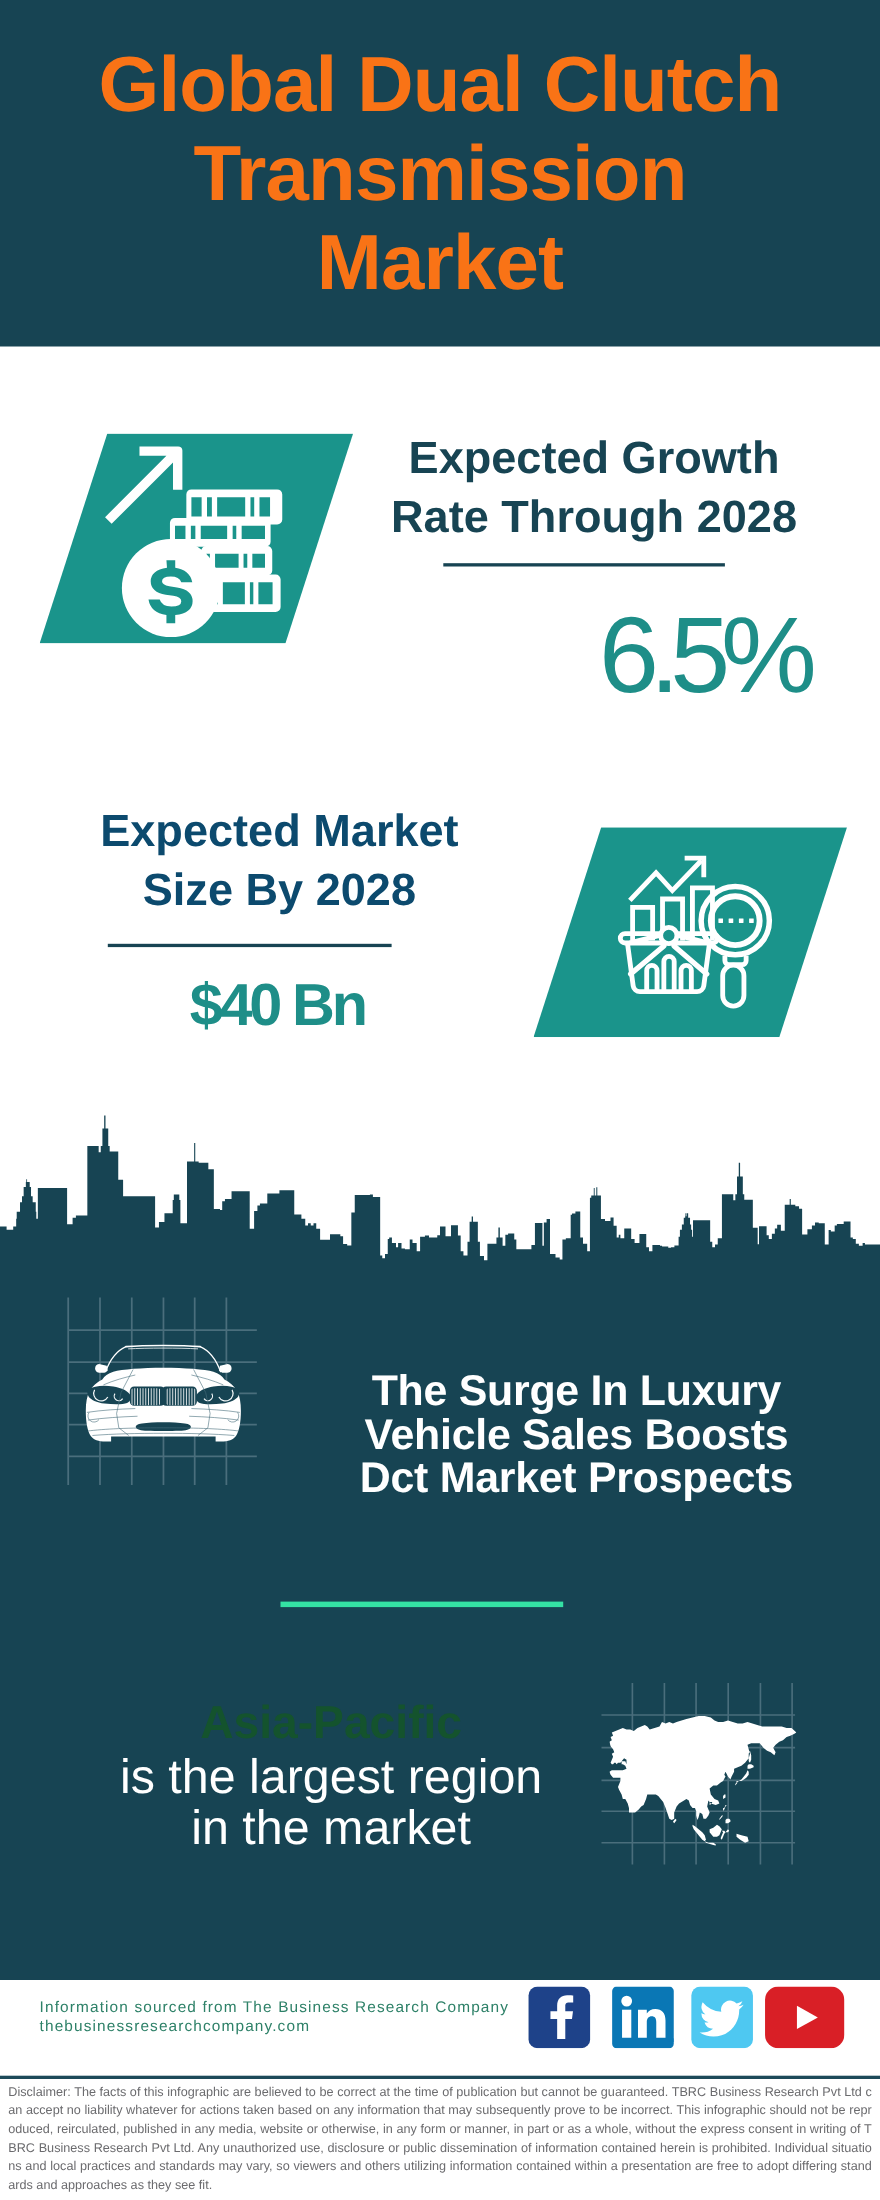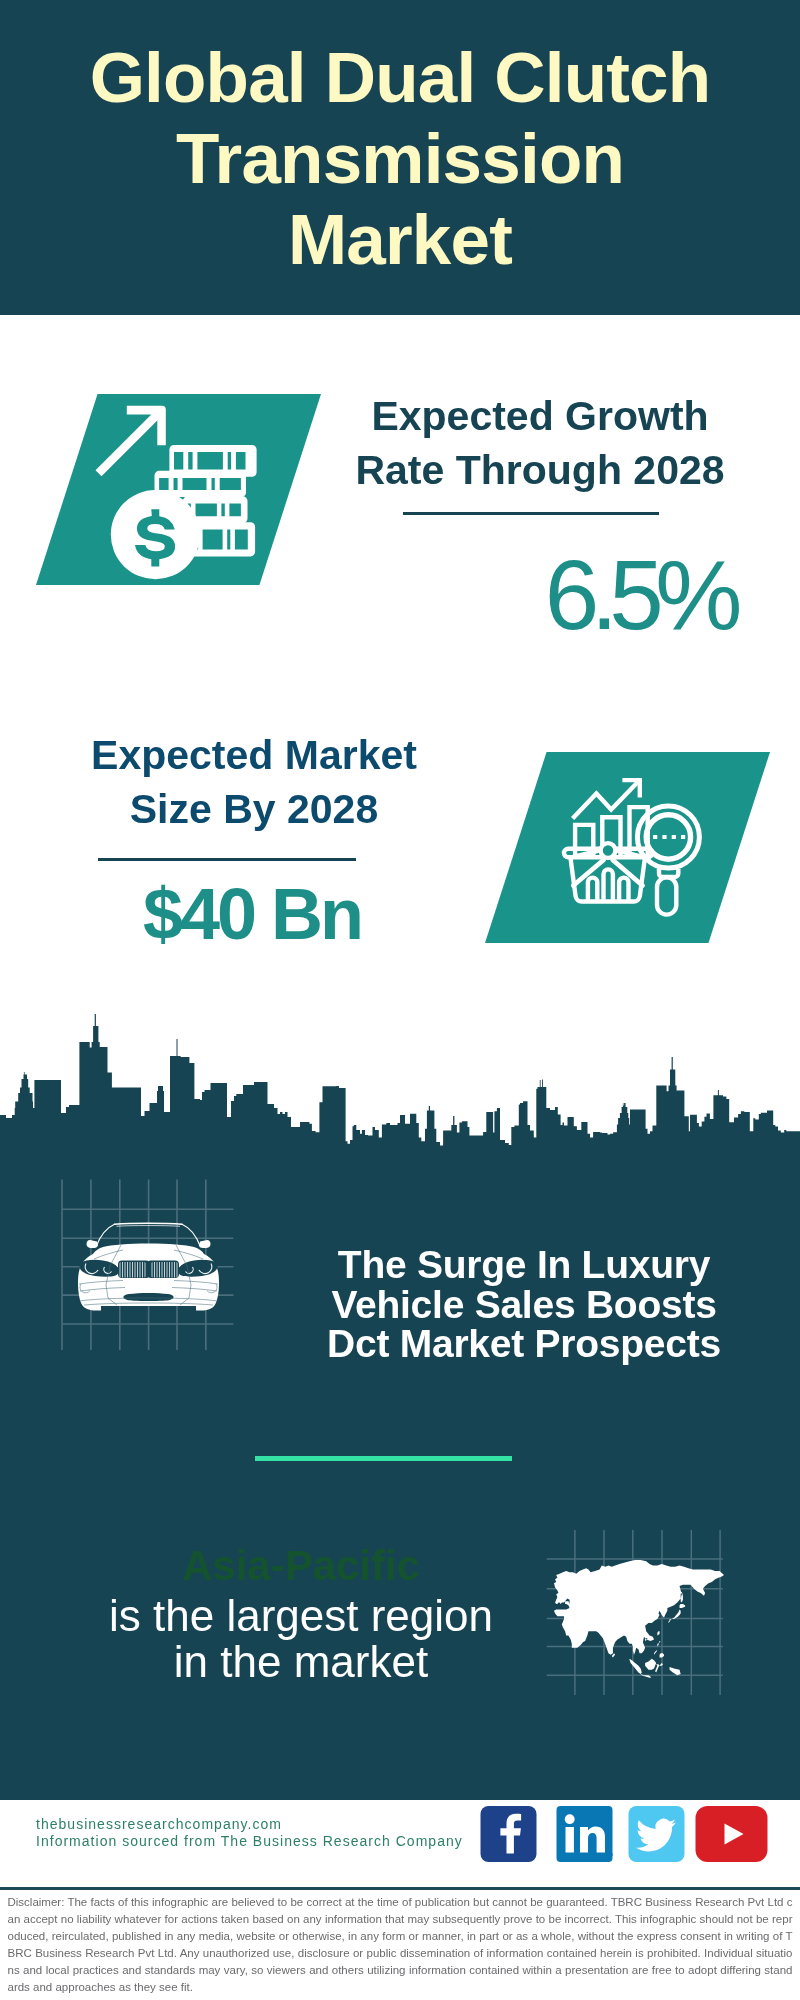--- a/index.html
+++ b/index.html
@@ -3,21 +3,21 @@
 <meta charset="utf-8">
 <style>
   html,body{margin:0;padding:0;background:#fff;}
   body{width:800px;height:2000px;overflow:hidden;
     font-family:"Liberation Sans",sans-serif;}
   .page{position:relative;width:800px;height:2000px;background:#fff;overflow:hidden;}
 
   
   .header{position:absolute;left:0;top:0;width:800px;height:315px;background:#174453;}
   .header-title{position:absolute;left:80px;top:37px;width:640px;text-align:center;
-    color:#fef9c3;font-size:71px;font-weight:bold;line-height:81px;letter-spacing:-0.8px;}
+    color:#f97316;font-size:71px;font-weight:bold;line-height:81px;letter-spacing:-0.8px;}
 
   
   .para{position:absolute;background:#1a948b;}
   .para-1{left:36px;top:394px;width:285px;height:191px;
      clip-path:polygon(21.6% 0%,100% 0%,78.4% 100%,0% 100%);}
   .para-2{left:485px;top:752px;width:285px;height:191px;
      clip-path:polygon(21.6% 0%,100% 0%,78.4% 100%,0% 100%);}
 
   .ico{position:absolute;}
   .ico1{left:95px;top:396px;width:192px;height:192px;}
@@ -29,21 +29,21 @@
   .stat1-rule{position:absolute;left:403px;top:512px;width:256px;height:3.2px;background:#174453;}
   .stat1-value{position:absolute;left:314px;top:546px;width:420px;text-align:right;
      color:#1e8e88;font-size:98px;font-weight:normal;line-height:98px;letter-spacing:-8.5px;
      text-indent:-8.5px;}
 
   
   .stat2-label{position:absolute;left:44px;top:729px;width:420px;text-align:center;
      color:#0c4a6e;font-size:41px;font-weight:bold;line-height:53.5px;letter-spacing:0px;}
   .stat2-rule{position:absolute;left:98px;top:858px;width:258px;height:3px;background:#174453;}
   .stat2-value{position:absolute;left:42px;top:877px;width:420px;text-align:center;
-     color:#1e8e88;font-size:72px;font-weight:bold;line-height:75px;letter-spacing:-3px;}
+     color:#1e8e88;font-size:54px;font-weight:bold;line-height:75px;letter-spacing:-3px;}
 
   
   .dark{position:absolute;left:0;top:1148px;width:800px;height:652px;background:#174453;}
   .skyline{position:absolute;left:0;top:1000px;width:800px;height:160px;display:block;}
 
   .cargrid{position:absolute;left:40px;top:1170px;width:200px;height:180px;}
   .car{position:absolute;left:77px;top:1221px;width:143px;height:95px;}
 
   
   .driver-head{position:absolute;left:304px;top:1184px;width:440px;text-align:center;
@@ -245,22 +245,22 @@
   </svg>
   <svg class="asiamap" viewBox="0 0 340 236">
     <path fill="#ffffff" d="M73.3,24.7 L82.2,22.0 L91.1,19.2 L95.6,11.0 L102.2,13.7 L108.9,11.0 L115.6,13.7 L122.2,11.0 L131.1,8.2 L140.0,5.5 L151.1,2.7 L162.2,0.0 L173.3,0.0 L184.4,2.7 L191.1,8.2 L197.8,11.0 L206.7,11.0 L215.6,8.2 L224.4,11.0 L233.3,13.7 L242.2,13.7 L251.1,11.0 L260.0,13.7 L268.9,16.5 L277.8,19.2 L286.7,19.2 L295.6,19.2 L304.4,19.2 L313.3,19.2 L322.2,22.0 L331.1,22.0 L340.0,30.2 L335.6,32.9 L328.9,35.7 L322.2,38.4 L315.6,43.9 L308.9,46.7 L302.2,52.1 L297.8,57.6 L302.2,65.9 L300.0,71.3 L293.3,65.9 L286.7,63.1 L280.0,57.6 L273.3,49.4 L264.4,49.4 L257.8,49.4 L251.1,52.1 L253.3,60.4 L255.6,68.6 L253.3,76.8 L246.7,85.1 L240.0,90.6 L233.3,93.3 L226.7,96.0 L226.7,101.5 L222.2,109.8 L220.0,115.3 L215.6,109.8 L211.1,101.5 L208.9,107.0 L211.1,109.8 L206.7,118.0 L202.2,120.7 L195.6,126.2 L188.9,126.2 L182.2,131.7 L184.4,142.7 L191.1,150.9 L197.8,153.7 L200.0,159.2 L193.3,161.9 L184.4,159.2 L180.0,153.7 L177.8,164.7 L182.2,175.6 L180.0,181.1 L175.6,186.6 L171.1,186.6 L168.9,178.4 L164.4,175.6 L162.2,183.9 L160.0,189.3 L157.8,181.1 L157.8,172.9 L155.6,167.4 L151.1,167.4 L146.7,161.9 L144.4,153.7 L140.0,150.9 L135.6,153.7 L131.1,156.4 L126.7,159.2 L122.2,164.7 L117.8,175.6 L117.8,186.6 L113.3,189.3 L108.9,186.6 L102.2,167.4 L97.8,156.4 L93.3,150.9 L88.9,145.4 L84.4,142.7 L80.0,142.7 L75.6,142.7 L68.9,142.7 L66.7,150.9 L62.2,161.9 L57.8,164.7 L53.3,170.1 L46.7,175.6 L40.0,175.6 L35.6,175.6 L35.6,167.4 L33.3,159.2 L28.9,150.9 L24.4,150.9 L22.2,142.7 L17.8,134.5 L15.6,129.0 L17.8,123.5 L20.0,118.0 L20.0,112.5 L13.3,112.5 L6.7,112.5 L2.2,107.0 L0.0,101.5 L4.4,98.8 L11.1,98.8 L17.8,98.8 L24.4,98.8 L31.1,96.0 L28.9,90.6 L24.4,87.8 L22.2,87.8 L22.2,82.3 L28.9,82.3 L31.1,87.8 L31.1,79.6 L26.7,76.8 L20.0,85.1 L15.6,85.1 L13.3,87.8 L11.1,85.1 L8.9,85.1 L6.7,87.8 L4.4,87.8 L2.2,85.1 L4.4,79.6 L6.7,74.1 L4.4,68.6 L8.9,65.9 L6.7,60.4 L2.2,54.9 L0.0,46.7 L4.4,43.9 L2.2,38.4 L6.7,35.7 L4.4,30.2 L11.1,27.4 L17.8,24.7 L24.4,22.0 L31.1,24.7 L37.8,24.7 L44.4,27.4 L51.1,22.0 L57.8,19.2 L64.4,16.5 L68.9,19.2 Z M251.1,96.0 L255.6,96.0 L262.2,93.3 L262.2,90.6 L257.8,87.8 L253.3,87.8 L251.1,90.6 Z M231.1,120.7 L235.6,118.0 L240.0,118.0 L244.4,115.3 L248.9,112.5 L253.3,107.0 L253.3,101.5 L251.1,98.8 L248.9,104.3 L244.4,109.8 L240.0,115.3 L235.6,118.0 L231.1,118.0 Z M228.9,126.2 L231.1,123.5 L233.3,120.7 L231.1,120.7 L228.9,123.5 Z M255.6,85.1 L257.8,79.6 L257.8,71.3 L255.6,63.1 L253.3,68.6 L253.3,76.8 L253.3,82.3 Z M206.7,150.9 L211.1,148.2 L211.1,142.7 L208.9,142.7 L206.7,145.4 Z M206.7,172.9 L208.9,170.1 L211.1,164.7 L213.3,161.9 L211.1,161.9 L208.9,167.4 L206.7,167.4 Z M211.1,194.8 L215.6,194.8 L220.0,192.1 L220.0,189.3 L217.8,186.6 L213.3,186.6 L211.1,189.3 Z M200.0,189.3 L204.4,183.9 L206.7,181.1 L204.4,181.1 L200.0,186.6 Z M151.1,197.6 L155.6,200.3 L162.2,205.8 L168.9,211.3 L173.3,216.8 L175.6,225.0 L173.3,227.8 L168.9,225.0 L164.4,219.5 L160.0,214.0 L153.3,205.8 L151.1,200.3 Z M173.3,227.8 L180.0,230.5 L188.9,230.5 L193.3,233.3 L193.3,236.0 L184.4,233.3 L175.6,230.5 Z M182.2,205.8 L188.9,203.1 L195.6,197.6 L200.0,200.3 L204.4,205.8 L202.2,211.3 L200.0,216.8 L195.6,219.5 L188.9,219.5 L184.4,214.0 L182.2,211.3 Z M204.4,208.6 L208.9,208.6 L211.1,211.3 L215.6,211.3 L217.8,208.6 L215.6,205.8 L213.3,208.6 L208.9,214.0 L206.7,219.5 L204.4,225.0 L202.2,222.3 L204.4,216.8 L206.7,211.3 Z M117.8,194.8 L120.0,192.1 L122.2,189.3 L120.0,186.6 L117.8,189.3 L115.6,192.1 Z M231.1,214.0 L240.0,216.8 L251.1,219.5 L253.3,227.8 L246.7,230.5 L237.8,225.0 L231.1,219.5 Z M182.2,161.9 L186.7,159.2 L186.7,156.4 L182.2,156.4 Z"></path>
   </svg>
   <div class="region-wrap">
     <div class="region-1">Asia-Pacific</div>
     <div class="region-2">is the largest region in the market</div>
   </div>
 
   <div class="src">
+    <div>Information sourced from The Business Research Company</div>
     <div>thebusinessresearchcompany.com</div>
-    <div>Information sourced from The Business Research Company</div>
   </div>
 
   <div class="social">
     <a class="sbtn sb-fb">
       <svg viewBox="0 0 56 56">
           <rect width="56" height="56" rx="8" fill="#1e4289"></rect>
         <path fill="#ffffff" d="M33.4 29.4 h6.1 l0.9 -7.1 h-7 v-4.5 c0 -2 0.6 -3.4 3.5 -3.4 l3.7 0 v-6.3 c-0.6 -0.1 -2.9 -0.3 -5.5 -0.3 c-5.4 0 -9.1 3.3 -9.1 9.4 v5.1 h-6.1 v7.1 h6.1 v18.2 h7.4 z"></path>
       </svg>
     </a>
     <a class="sbtn sb-li">

